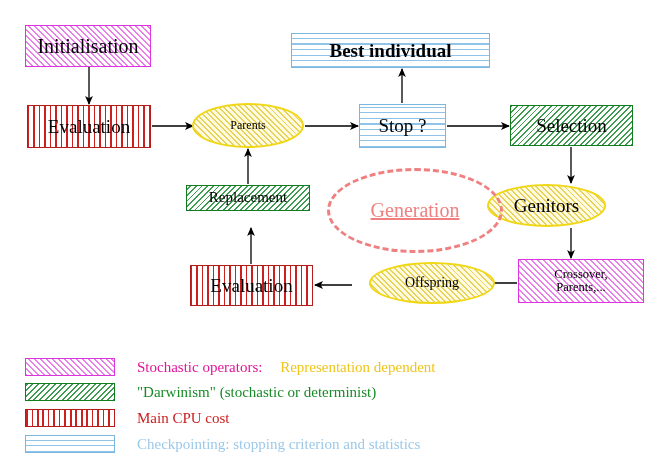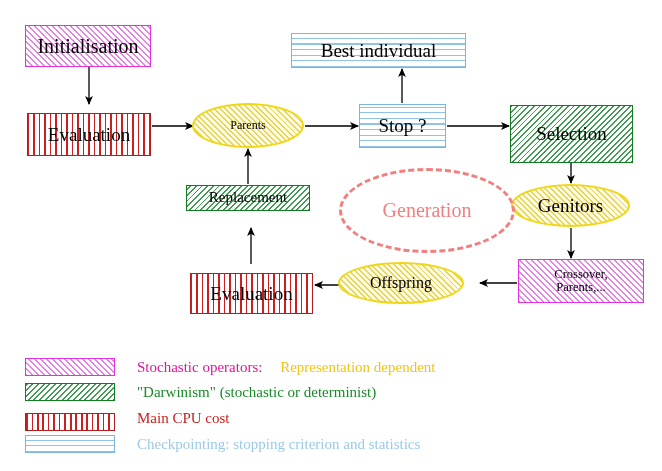--- a/index.html
+++ b/index.html
@@ -48,21 +48,20 @@
         rgba(255,255,255,0) 1.3px, rgba(255,255,255,0) 4.0px);
     border: 1.6px solid #107d20;
   }
   .fill-redvert {
     background-color: #ffffff;
     background-image: repeating-linear-gradient(
         90deg,
         #cc2020 0px, #cc2020 1.5px,
         rgba(255,255,255,0) 1.5px, rgba(255,255,255,0) 5.5px);
     border: 1.6px solid #b71c1c;
-    margin-top: 8px;
   }
   .fill-bluehorz {
     background-color: #ffffff;
     background-image: repeating-linear-gradient(
         0deg,
         #8fc4e8 0px, #8fc4e8 1.2px,
         rgba(255,255,255,0) 1.2px, rgba(255,255,255,0) 5.6px);
     border: 1.4px solid #7ab6dd;
   }
   .fill-yellow {
@@ -74,35 +73,36 @@
     border: 2px solid #f0d716;
   }
   .ellipse { border-radius: 50%; }
   .rounded { border-radius: 0; }
 
   
   #node-initialisation { left: 25px;  top: 25px;  width: 126px; height: 42px;  font-size: 20px; }
   #node-evaluation-top { left: 27px;  top: 105px; width: 124px; height: 43px;  font-size: 19px; }
   #node-parents        { left: 192px; top: 103px; width: 112px; height: 45px;  font-size: 12px; }
   #node-stop           { left: 359px; top: 104px; width: 87px;  height: 44px;  font-size: 19px; }
-  #node-best           { left: 291px; top: 33px;  width: 175px; height: 35px;  font-size: 19px; }
-  #node-selection      { left: 510px; top: 105px; width: 123px; height: 58px;  font-size: 19px; }
-  #node-genitors       { left: 511px; top: 184px; width: 119px; height: 43px;  font-size: 19px; }
+  #node-best           { left: 291px; top: 33px;  width: 199px; height: 35px;  font-size: 19px; font-weight: bold; }
+  #node-selection      { left: 510px; top: 105px; width: 123px; height: 41px;  font-size: 19px; }
+  #node-genitors       { left: 487px; top: 184px; width: 119px; height: 43px;  font-size: 19px; }
   #node-crossover      { left: 518px; top: 259px; width: 126px; height: 44px;  font-size: 12.5px; }
-  #node-offspring      { left: 338px; top: 262px; width: 126px; height: 42px;  font-size: 16px; }
+  #node-offspring      { left: 369px; top: 262px; width: 126px; height: 42px;  font-size: 14px; }
   #node-evaluation-bot { left: 190px; top: 265px; width: 123px; height: 41px;  font-size: 19px; }
   #node-replacement    { left: 186px; top: 185px; width: 124px; height: 26px;  font-size: 15px; }
 
   #node-generation {
-    left: 339px; top: 168px; width: 176px; height: 85px;
+    left: 327px; top: 168px; width: 176px; height: 85px;
     border: 3.5px dashed #f08080;
     border-radius: 50%;
     color: #f08080;
     font-size: 20px;
     background: transparent;
+    text-decoration: underline;
   }
 
   
   #legend { position: absolute; left: 0; top: 348px; width: 604px; height: 120px; z-index: 4; padding-left: 44px; }
   .legend-row { position: absolute; left: 25px; height: 22px; display: flex; align-items: center; }
   .legend-swatch { width: 90px; height: 18px; box-sizing: border-box; flex: none; }
   .legend-text { margin-left: 22px; white-space: nowrap; font-size: 15px; }
   #legend-row-0 { top: 8px; }
   #legend-row-1 { top: 33px; }
   #legend-row-2 { top: 59px; }

